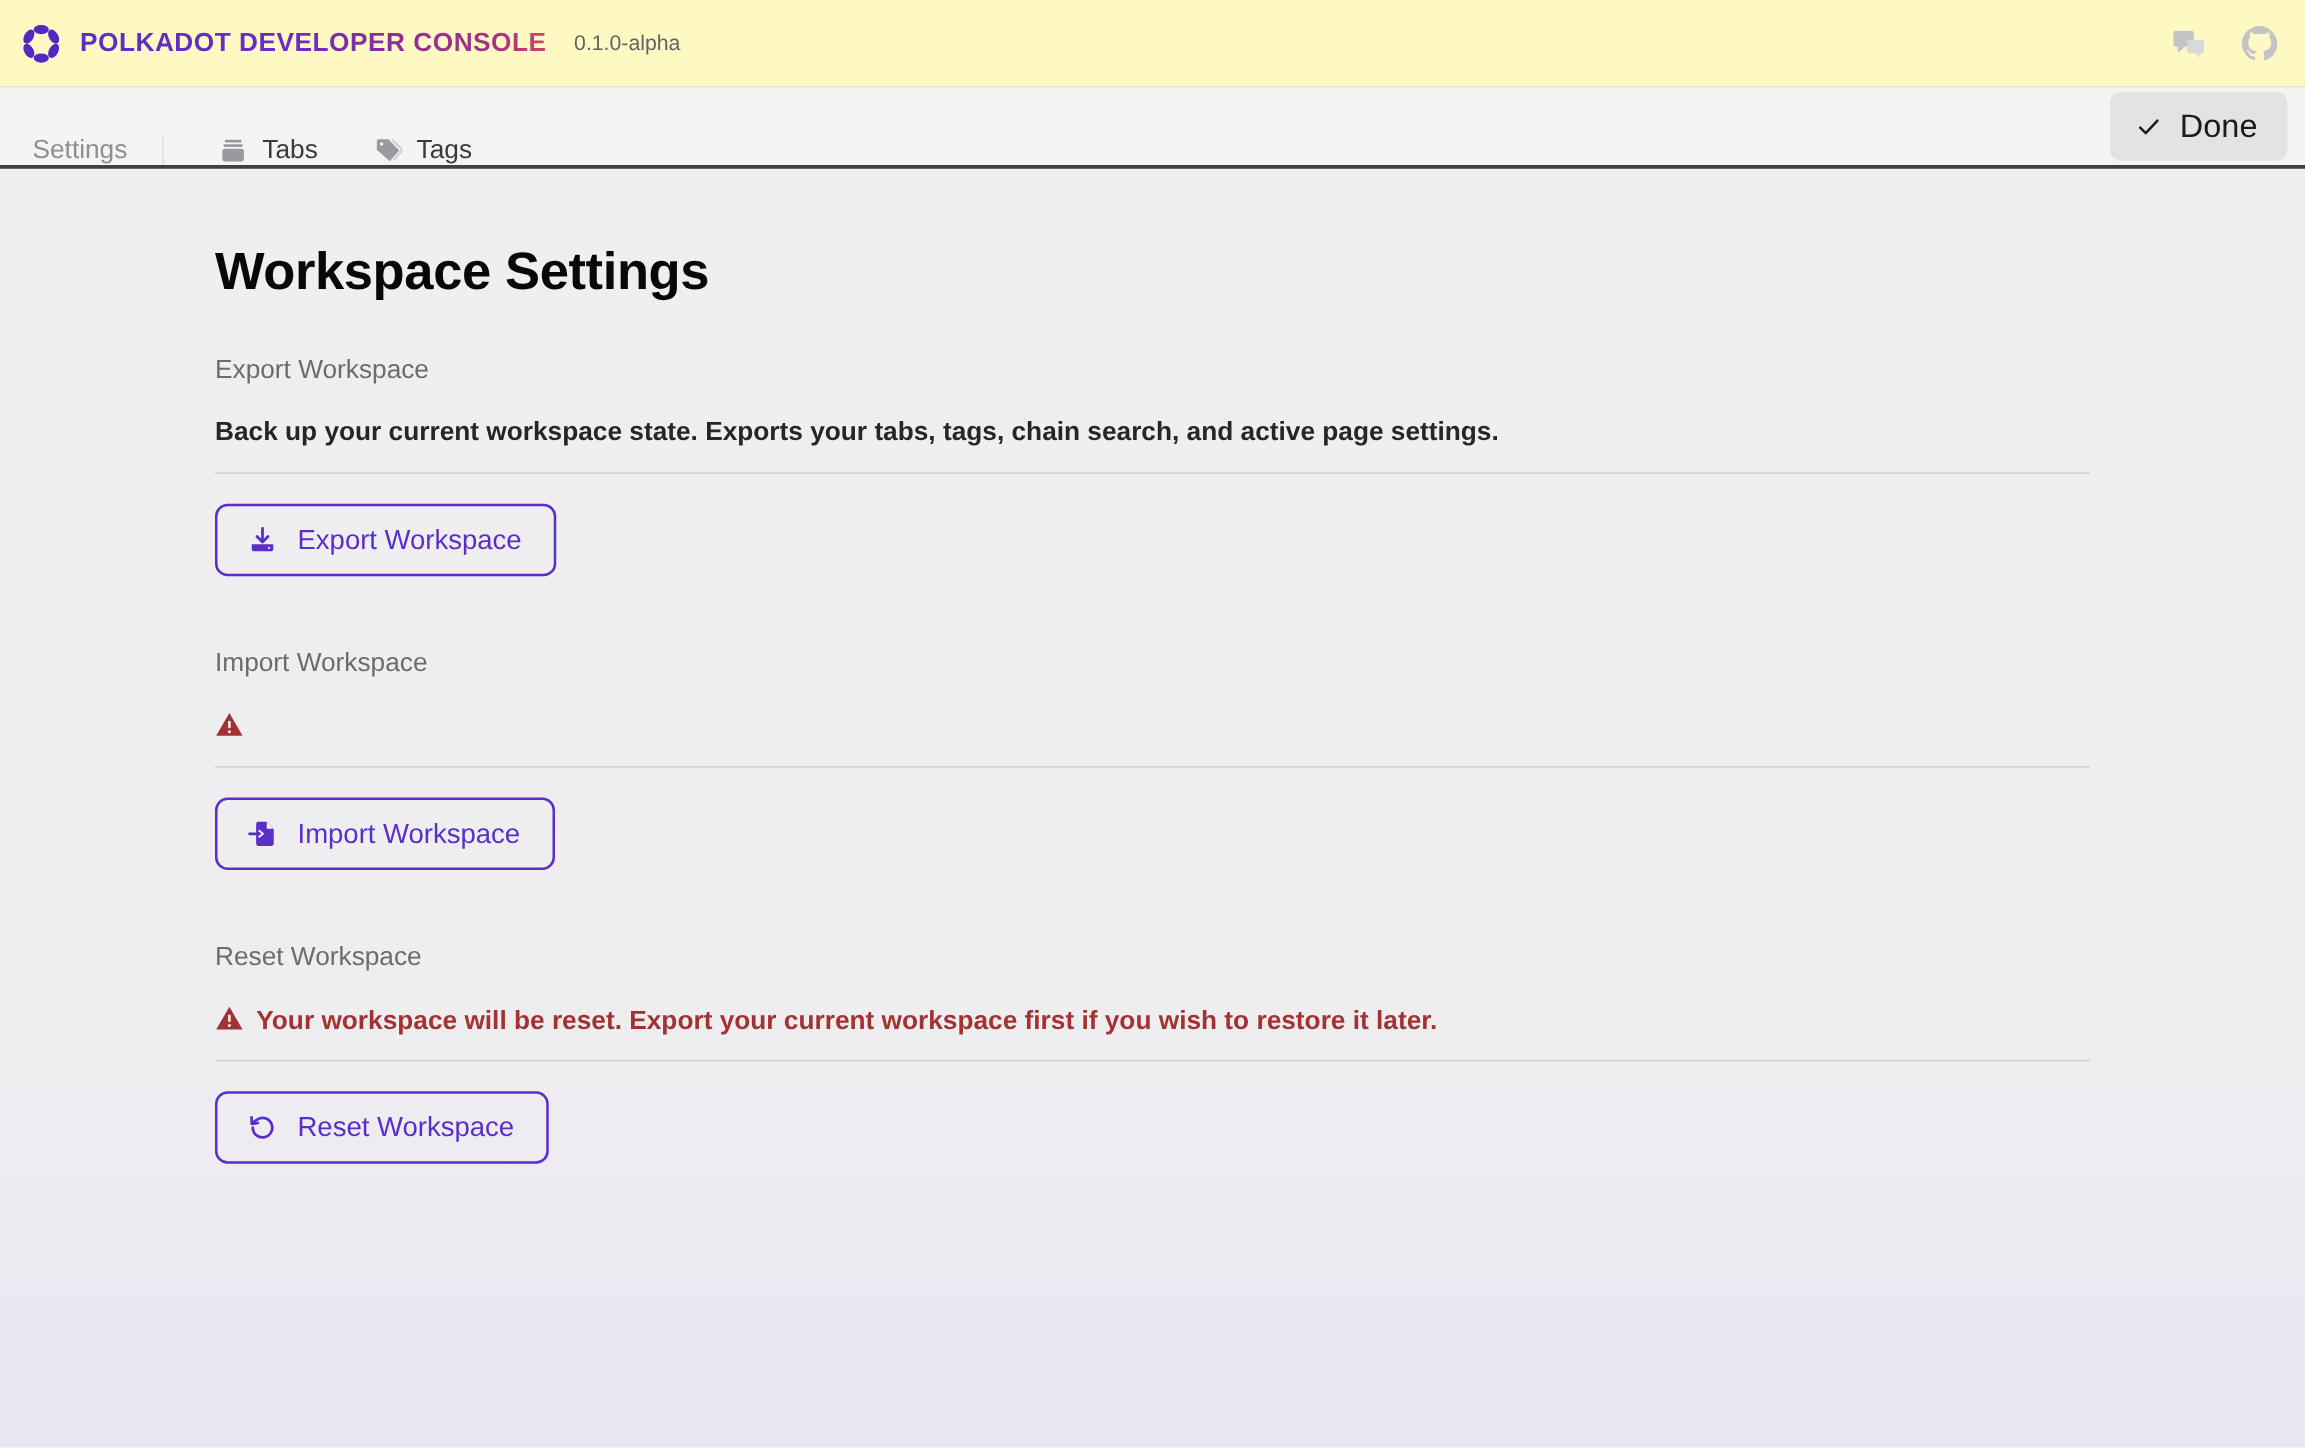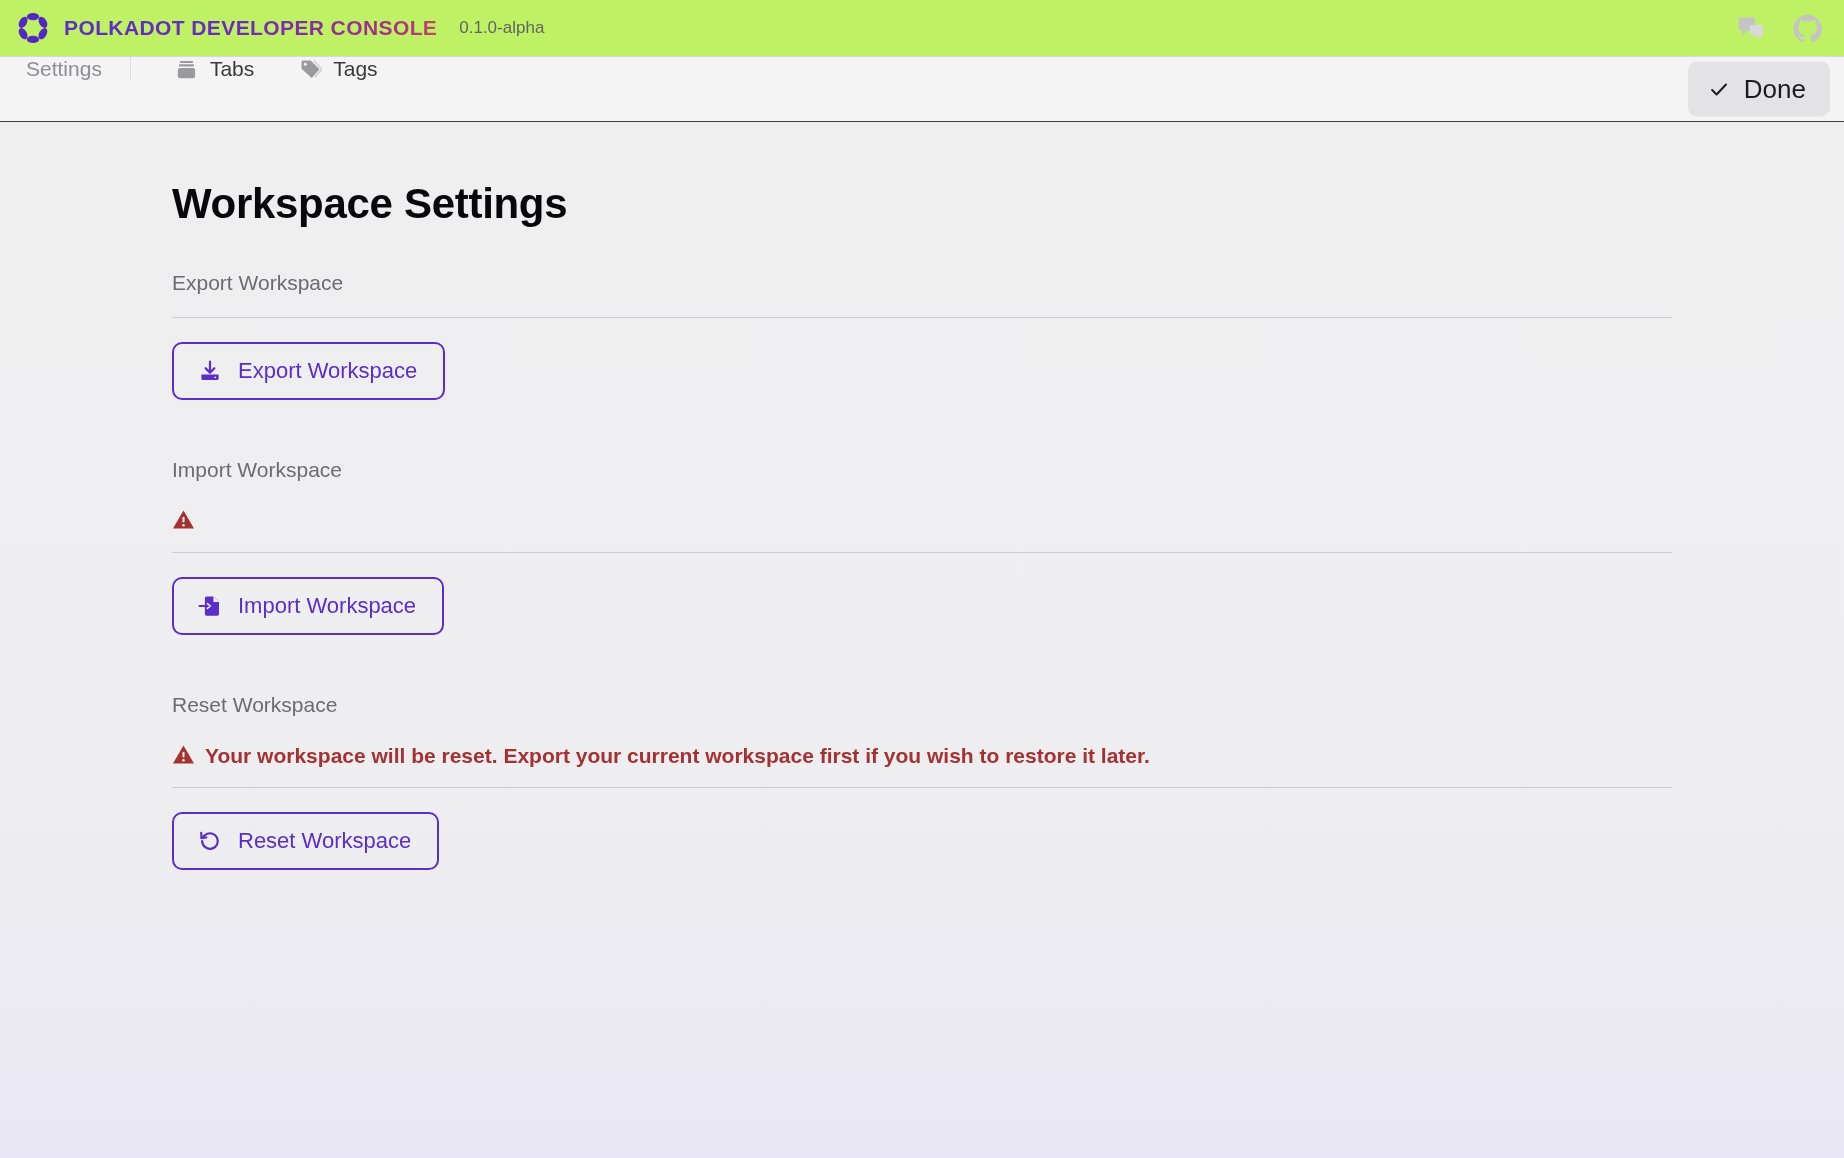--- a/index.html
+++ b/index.html
@@ -11,22 +11,22 @@
     width: 1844px;
     height: 1158px;
     font-family: "Liberation Sans", sans-serif;
     background: linear-gradient(to bottom, #efeff0 0%, #eeeef0 70%, #eae9f2 92%, #e8e6f4 100%);
     overflow: hidden;
     color: #1c1c1e;
   }
 
   
   .header {
-    height: 57px;
-    background: #bef264;
+    height: 70px;
+    background: #fef9c3;
     border-bottom: 1px solid #d8d8da;
     display: flex;
     align-items: center;
     padding: 0 22px 0 16px;
     position: relative;
   }
   .brand {
     display: flex;
     align-items: center;
     gap: 14px;
@@ -65,23 +65,23 @@
     display: flex;
     align-items: center;
     justify-content: center;
     cursor: pointer;
   }
 
   
   .toolbar {
     height: 65px;
     background: #f4f4f5;
-    border-bottom: 1px solid #404040;
-    display: flex;
-    align-items: flex-start;
+    border-bottom: 3px solid #404040;
+    display: flex;
+    align-items: flex-end;
     position: relative;
   }
   .toolbar-label {
     display: flex;
     align-items: center;
     padding: 0 28px 0 26px;
     font-size: 21px;
     color: #8e8e93;
     border-right: 1px solid #dcdcde;
   }
@@ -282,20 +282,21 @@
     </span>
     <span>Done</span>
   </button>
 </div>
 
 <div class="main">
   <h1 class="page-title">Workspace Settings</h1>
 
   <div class="section">
     <div class="section-label">Export Workspace</div>
+    <p class="section-desc">Back up your current workspace state. Exports your tabs, tags, chain search, and active page settings.</p>
     <div class="divider"></div>
     <button class="action-button">
       <span class="btn-icon">
         <svg viewBox="0 0 24 24" width="24" height="24" aria-hidden="true">
           <path d="M12 2.6 V12.6 M7.6 9.2 L12 13.6 L16.4 9.2" fill="none" stroke="#5b2dc9" stroke-width="2.2" stroke-linecap="round" stroke-linejoin="round"></path>
           <path d="M3.4 15.4 H20.6 V19.4 A1.6 1.6 0 0 1 19 21 H5 A1.6 1.6 0 0 1 3.4 19.4 Z" fill="#5b2dc9"></path>
           <circle cx="17.2" cy="18.3" r="0.9" fill="#eeeeef"></circle>
         </svg>
       </span>
       <span>Export Workspace</span>

